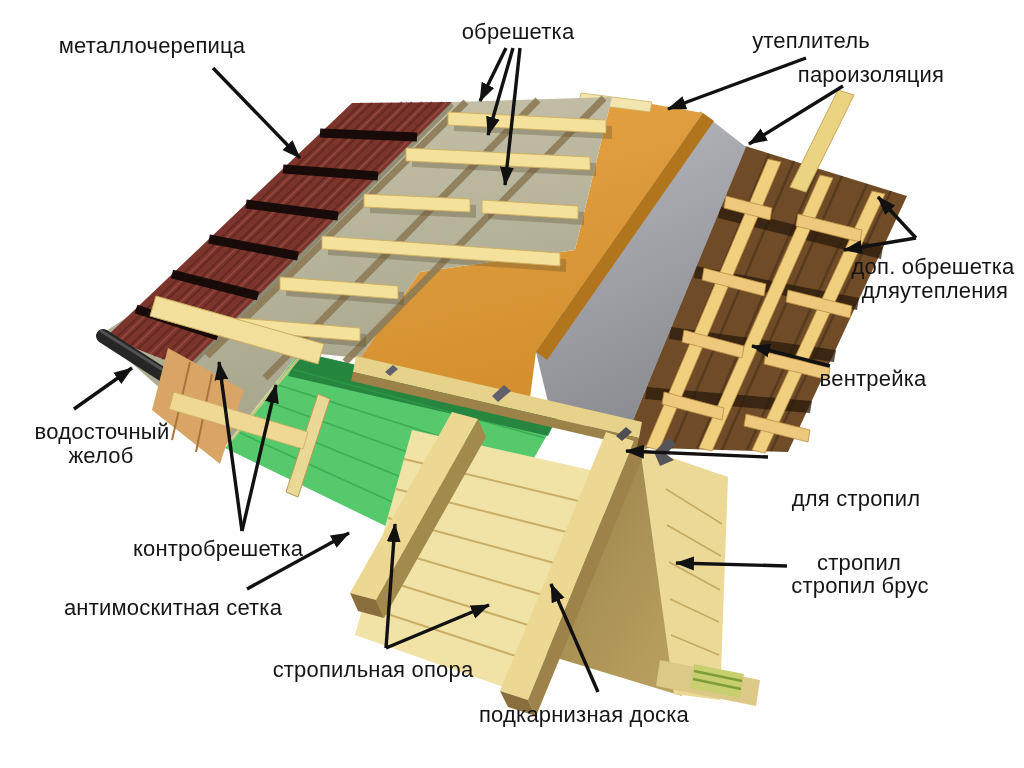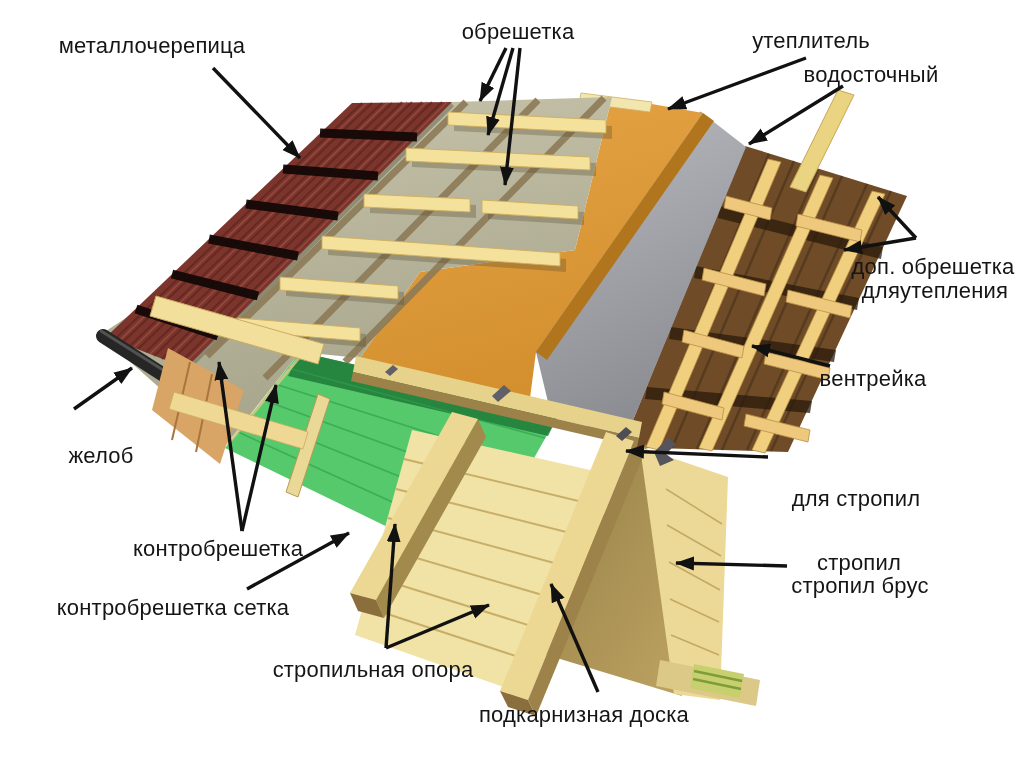--- a/index.html
+++ b/index.html
@@ -187,26 +187,27 @@
     <path d="M247,589 L349,533" marker-end="url(#ah)"></path>
     <path d="M386,648 L395,524" marker-end="url(#ah)"></path>
     <path d="M386,648 L489,605" marker-end="url(#ah)"></path>
     <path d="M598,692 L551,584" marker-end="url(#ah)"></path>
   </g>
 </svg>
 
 <div class="lbl" style="left:152px;top:34px">металлочерепица</div>
 <div class="lbl" style="left:518px;top:20px">обрешетка</div>
 <div class="lbl" style="left:811px;top:29px">утеплитель</div>
-<div class="lbl" style="left:871px;top:63px">водосточный</div>
+<div class="lbl" style="left:871px;top:63px">пароизоляция</div>
 <div class="lbl" style="left:933px;top:255px">доп. обрешетка</div>
 <div class="lbl" style="left:935px;top:279px">дляутепления</div>
 <div class="lbl" style="left:873px;top:367px">вентрейка</div>
 <div class="lbl" style="left:856px;top:487px">для стропил</div>
 <div class="lbl" style="left:859px;top:551px">стропил</div>
 <div class="lbl" style="left:860px;top:574px">стропил брус</div>
+<div class="lbl" style="left:102px;top:420px">водосточный</div>
 <div class="lbl" style="left:101px;top:444px">желоб</div>
 <div class="lbl" style="left:218px;top:537px">контробрешетка</div>
-<div class="lbl" style="left:173px;top:596px">контробрешетка сетка</div>
+<div class="lbl" style="left:173px;top:596px">антимоскитная сетка</div>
 <div class="lbl" style="left:373px;top:658px">стропильная опора</div>
 <div class="lbl" style="left:584px;top:703px">подкарнизная доска</div>
 
 </div>
 
 </body></html>

